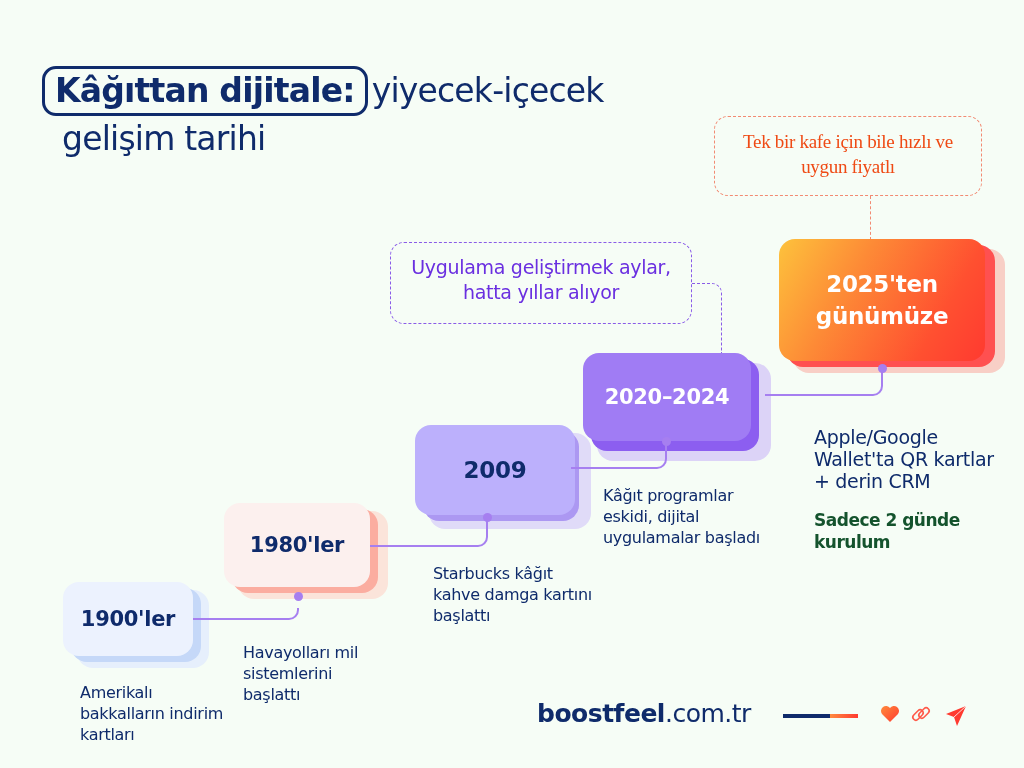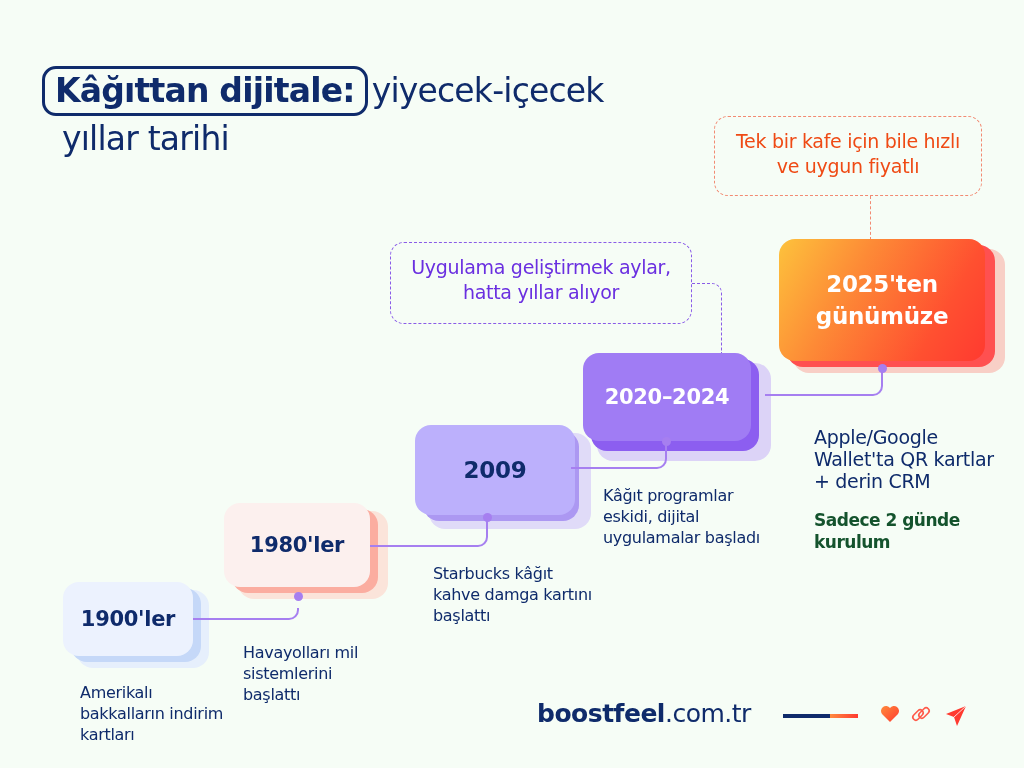--- a/index.html
+++ b/index.html
@@ -26,21 +26,21 @@
   }
   .title .line { display: block; padding-left: 18px; white-space: nowrap; }
   .title .line.first { padding-left: 0; }
 
   
   .callout {
     border-radius: 14px; border: 1.5px dashed;
     font-size: 19px; line-height: 25px; text-align: center;
     padding: 12px 10px; letter-spacing: -0.3px;
   }
-  .callout-orange { left: 714px; top: 116px; width: 268px; height: 80px; border-color: #f28a72; color: #ef4a14; }
+  .callout-orange { left: 714px; top: 116px; width: 268px; height: 80px; border-color: #f28a72; color: #ef4a14; font-family: Liberation Serif, serif; }
   .callout-purple { left: 390px; top: 242px; width: 302px; height: 82px; border-color: #8a5ce8; color: #6a2fe0; }
 
   .dash-v { border-left: 1.5px dashed; width: 0; }
 
   
   .box-wrap { position: absolute; }
   .box-back1, .box-back2, .box-front {
     position: absolute; border-radius: 16px;
   }
   .box-front {
@@ -59,21 +59,21 @@
   .brand { left: 537px; top: 699px; font-size: 25px; letter-spacing: -0.5px; color: #0f2b6b; }
   .brand b { font-weight: bold; }
   .brand-line { left: 783px; top: 714px; height: 4px; width: 75px; }
   .icon-svg { position: absolute; }
 </style>
 </head>
 <body>
 
 <div class="abs title">
   <span class="line first"><span class="hl">Kâğıttan dijitale:</span><span>yiyecek-içecek</span></span>
-  <span class="line">yıllar tarihi</span>
+  <span class="line">gelişim tarihi</span>
 </div>
 
 <div class="abs callout callout-orange">Tek bir kafe için bile hızlı ve uygun fiyatlı</div>
 <div class="abs dash-v" style="left:870px; top:196px; height:44px; border-color:#f28a72;"></div>
 
 <div class="abs callout callout-purple">Uygulama geliştirmek aylar, hatta yıllar alıyor</div>
 <div class="abs" style="left:692px; top:283px; width:30px; height:70px; border-top:1.5px dashed #8a5ce8; border-right:1.5px dashed #8a5ce8; border-top-right-radius:10px;"></div>
 
 <div class="box-wrap" style="left:63px; top:582px;">
   <div class="box-back2" style="left:14px; top:8px; width:132px; height:78px; background:#e6effc;"></div>

